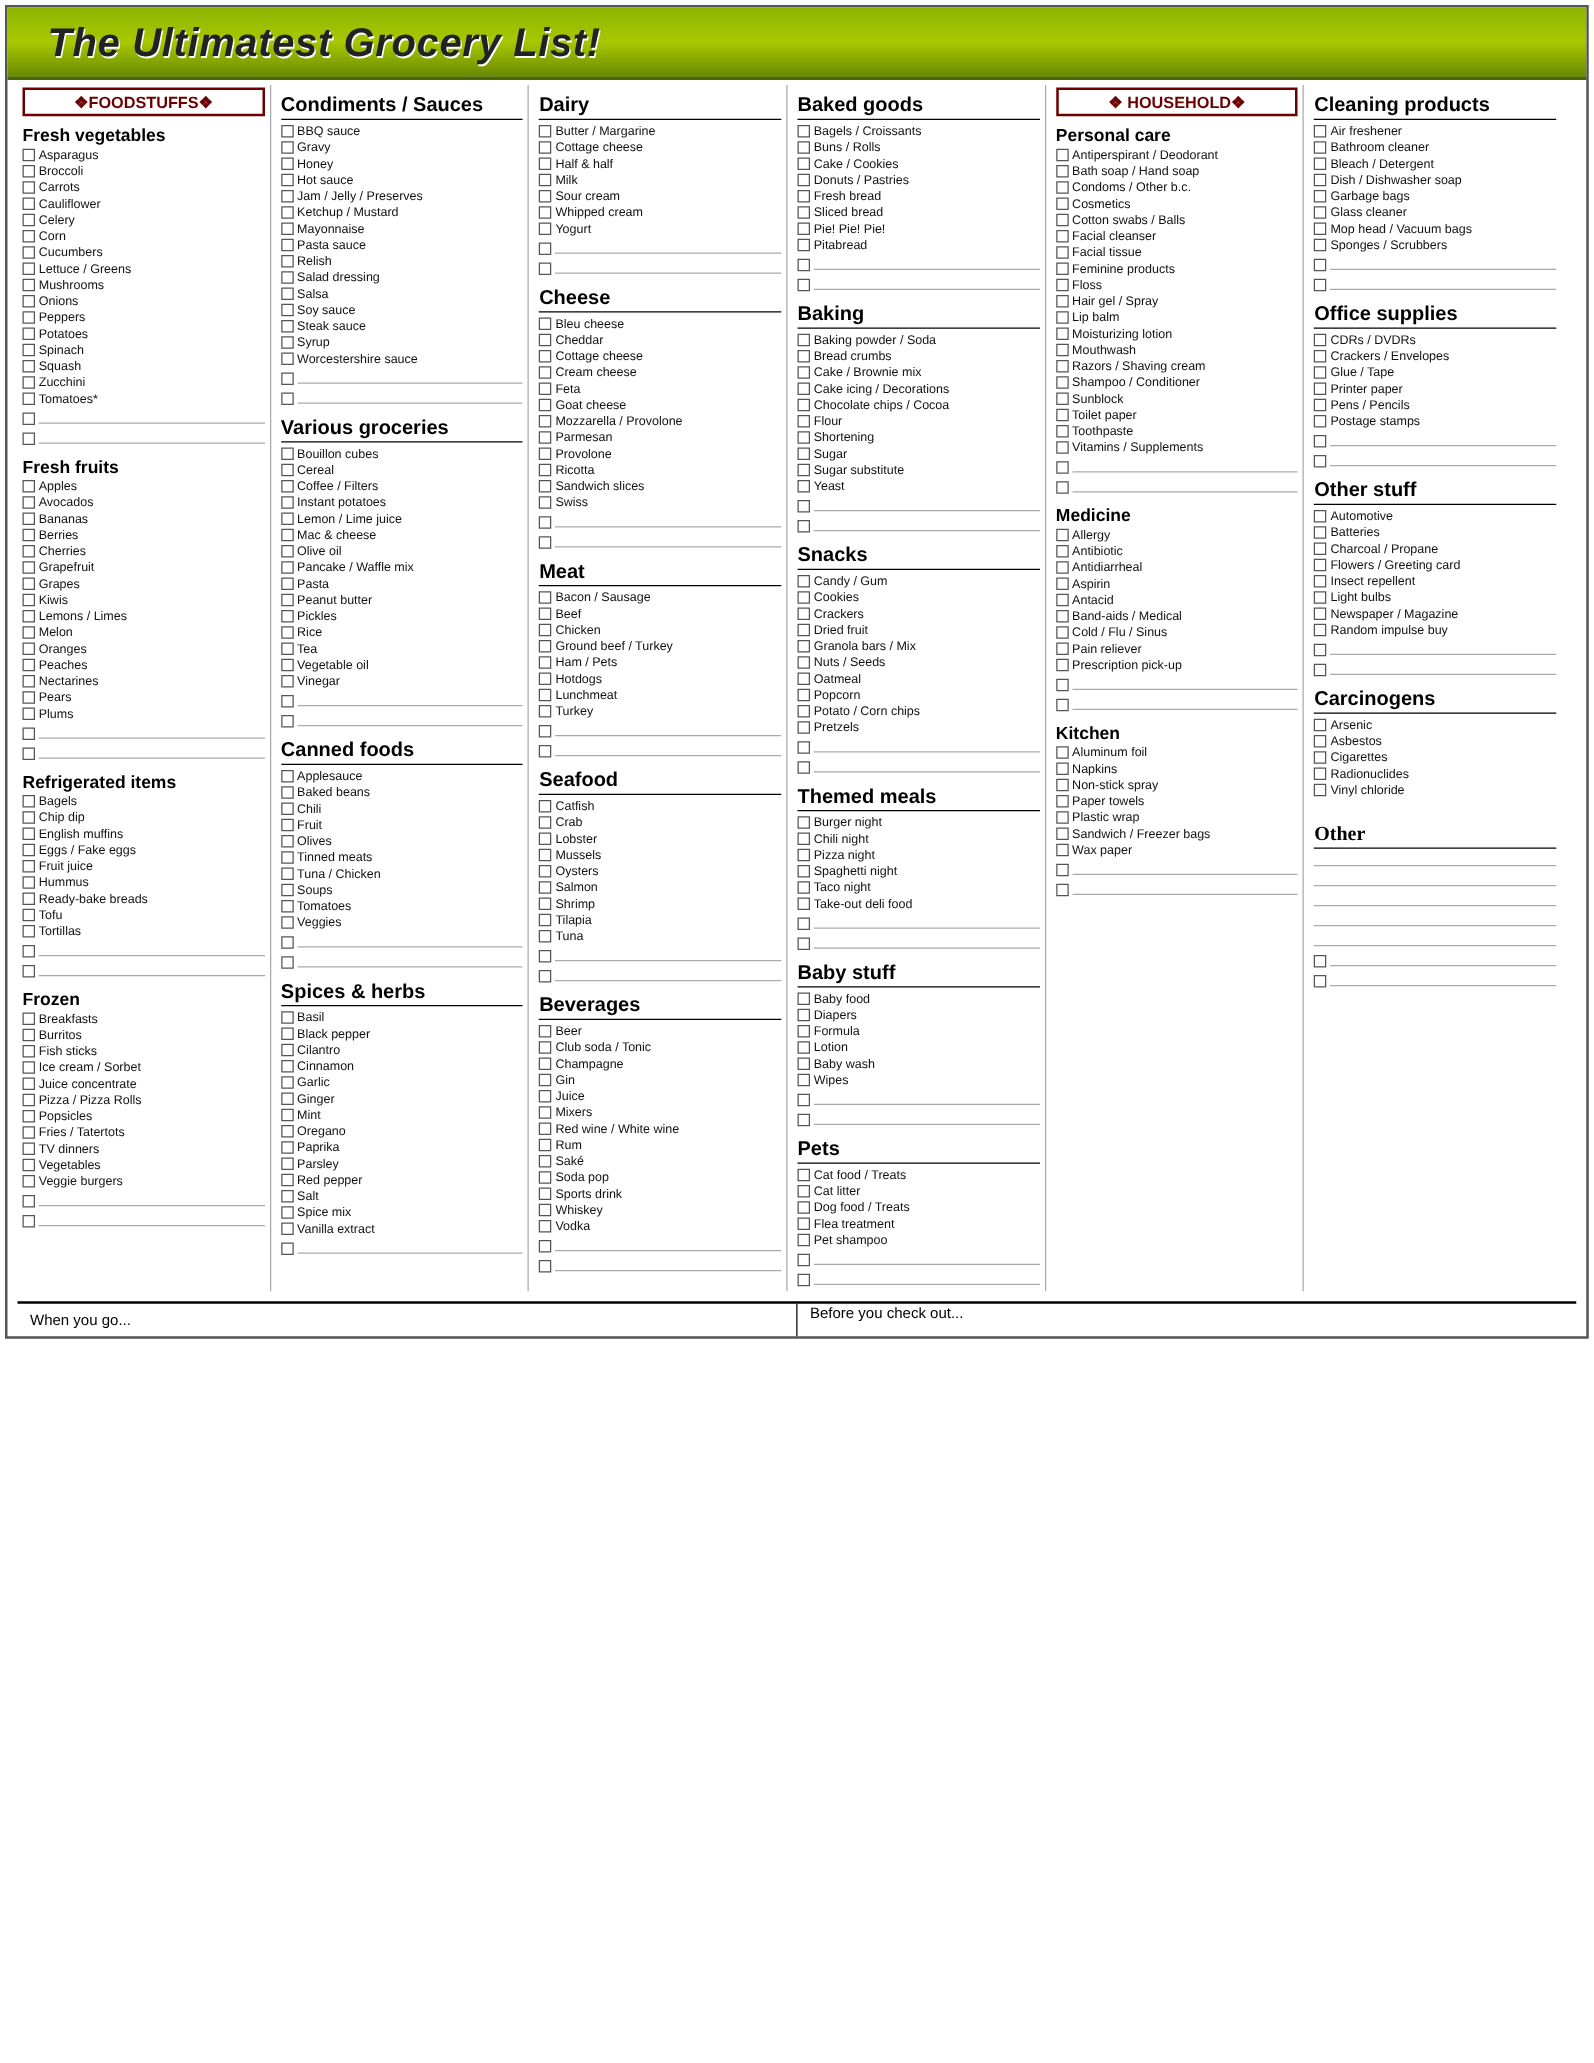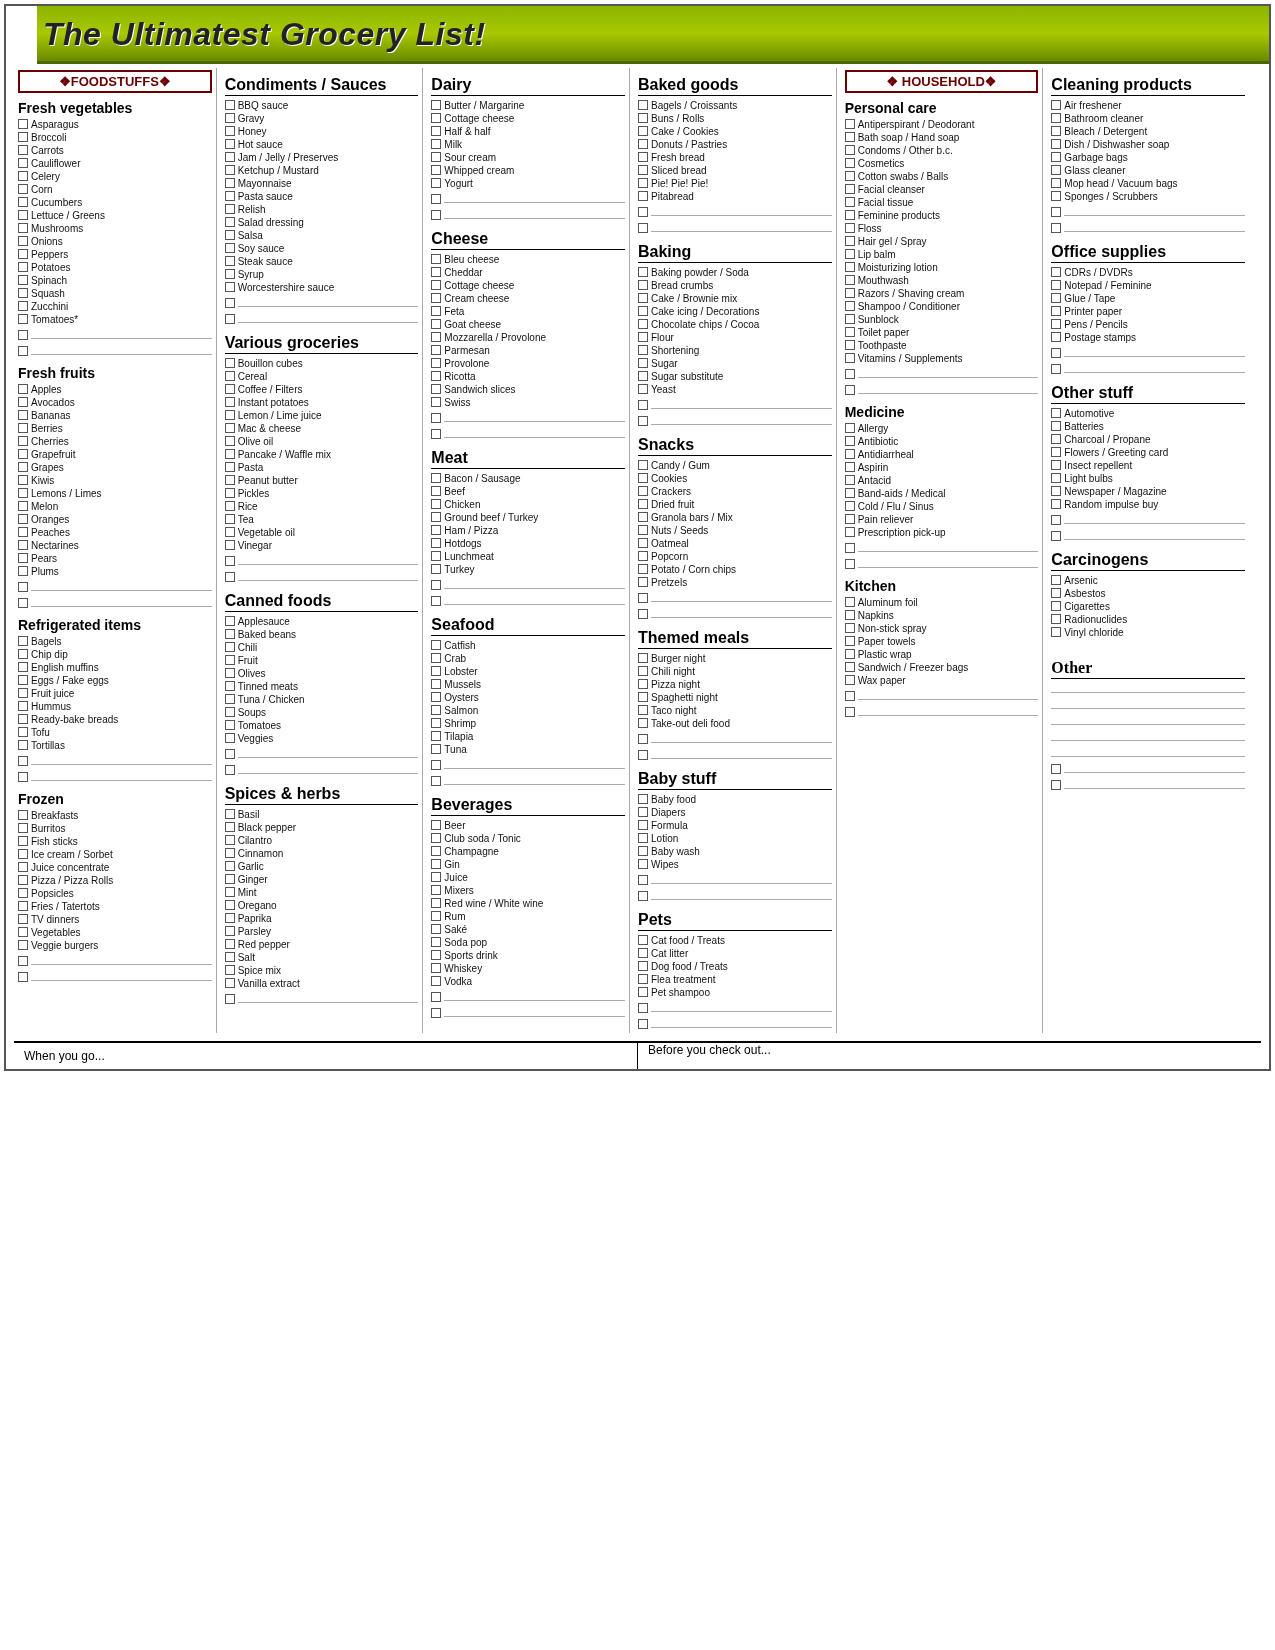--- a/index.html
+++ b/index.html
@@ -11,23 +11,22 @@
       min-height: 1650px;
     }
     .page {
       width: 1275px;
       min-height: 1650px;
       background: #fff;
       padding: 0;
     }
     .header {
       background: linear-gradient(to bottom, #8db500, #a8c800, #6a8a00);
-      padding: 10px 18px 8px 6px;
+      padding: 10px 18px 8px 32px;
       border-bottom: 3px solid #4a6a00;
-      margin-left: 31px;
     }
     .header h1 {
       font-size: 32px;
       font-weight: 900;
       color: #222;
       font-style: italic;
       text-shadow: 1px 1px 0 #fff;
       letter-spacing: 0.5px;
     }
     .col {
@@ -789,21 +788,21 @@
           <li>
               <span class="checkbox"></span>
               <span>Chicken</span>
             </li>
           <li>
               <span class="checkbox"></span>
               <span>Ground beef / Turkey</span>
             </li>
           <li>
               <span class="checkbox"></span>
-              <span>Ham / Pizza</span>
+              <span>Ham / Pets</span>
             </li>
           <li>
               <span class="checkbox"></span>
               <span>Hotdogs</span>
             </li>
           <li>
               <span class="checkbox"></span>
               <span>Lunchmeat</span>
             </li>
           <li>
@@ -1413,21 +1412,21 @@
           </div>
 
         <div class="section-title">Office supplies</div>
         <ul class="item-list">
           <li>
               <span class="checkbox"></span>
               <span>CDRs / DVDRs</span>
             </li>
           <li>
               <span class="checkbox"></span>
-              <span>Notepad / Feminine</span>
+              <span>Crackers / Envelopes</span>
             </li>
           <li>
               <span class="checkbox"></span>
               <span>Glue / Tape</span>
             </li>
           <li>
               <span class="checkbox"></span>
               <span>Printer paper</span>
             </li>
           <li>

